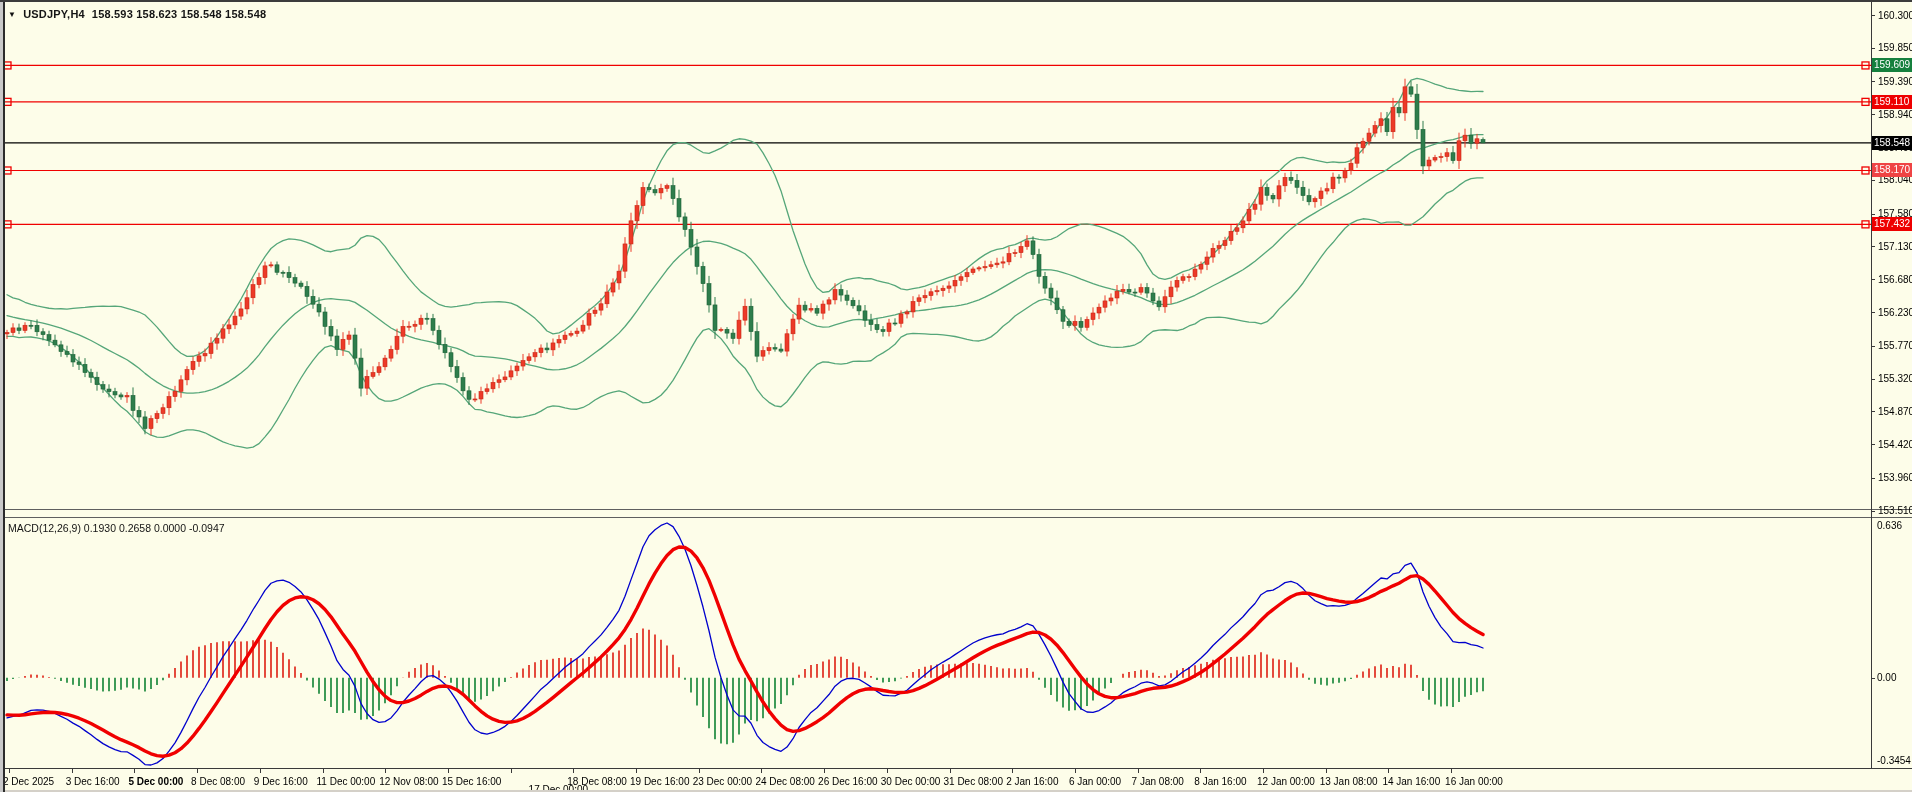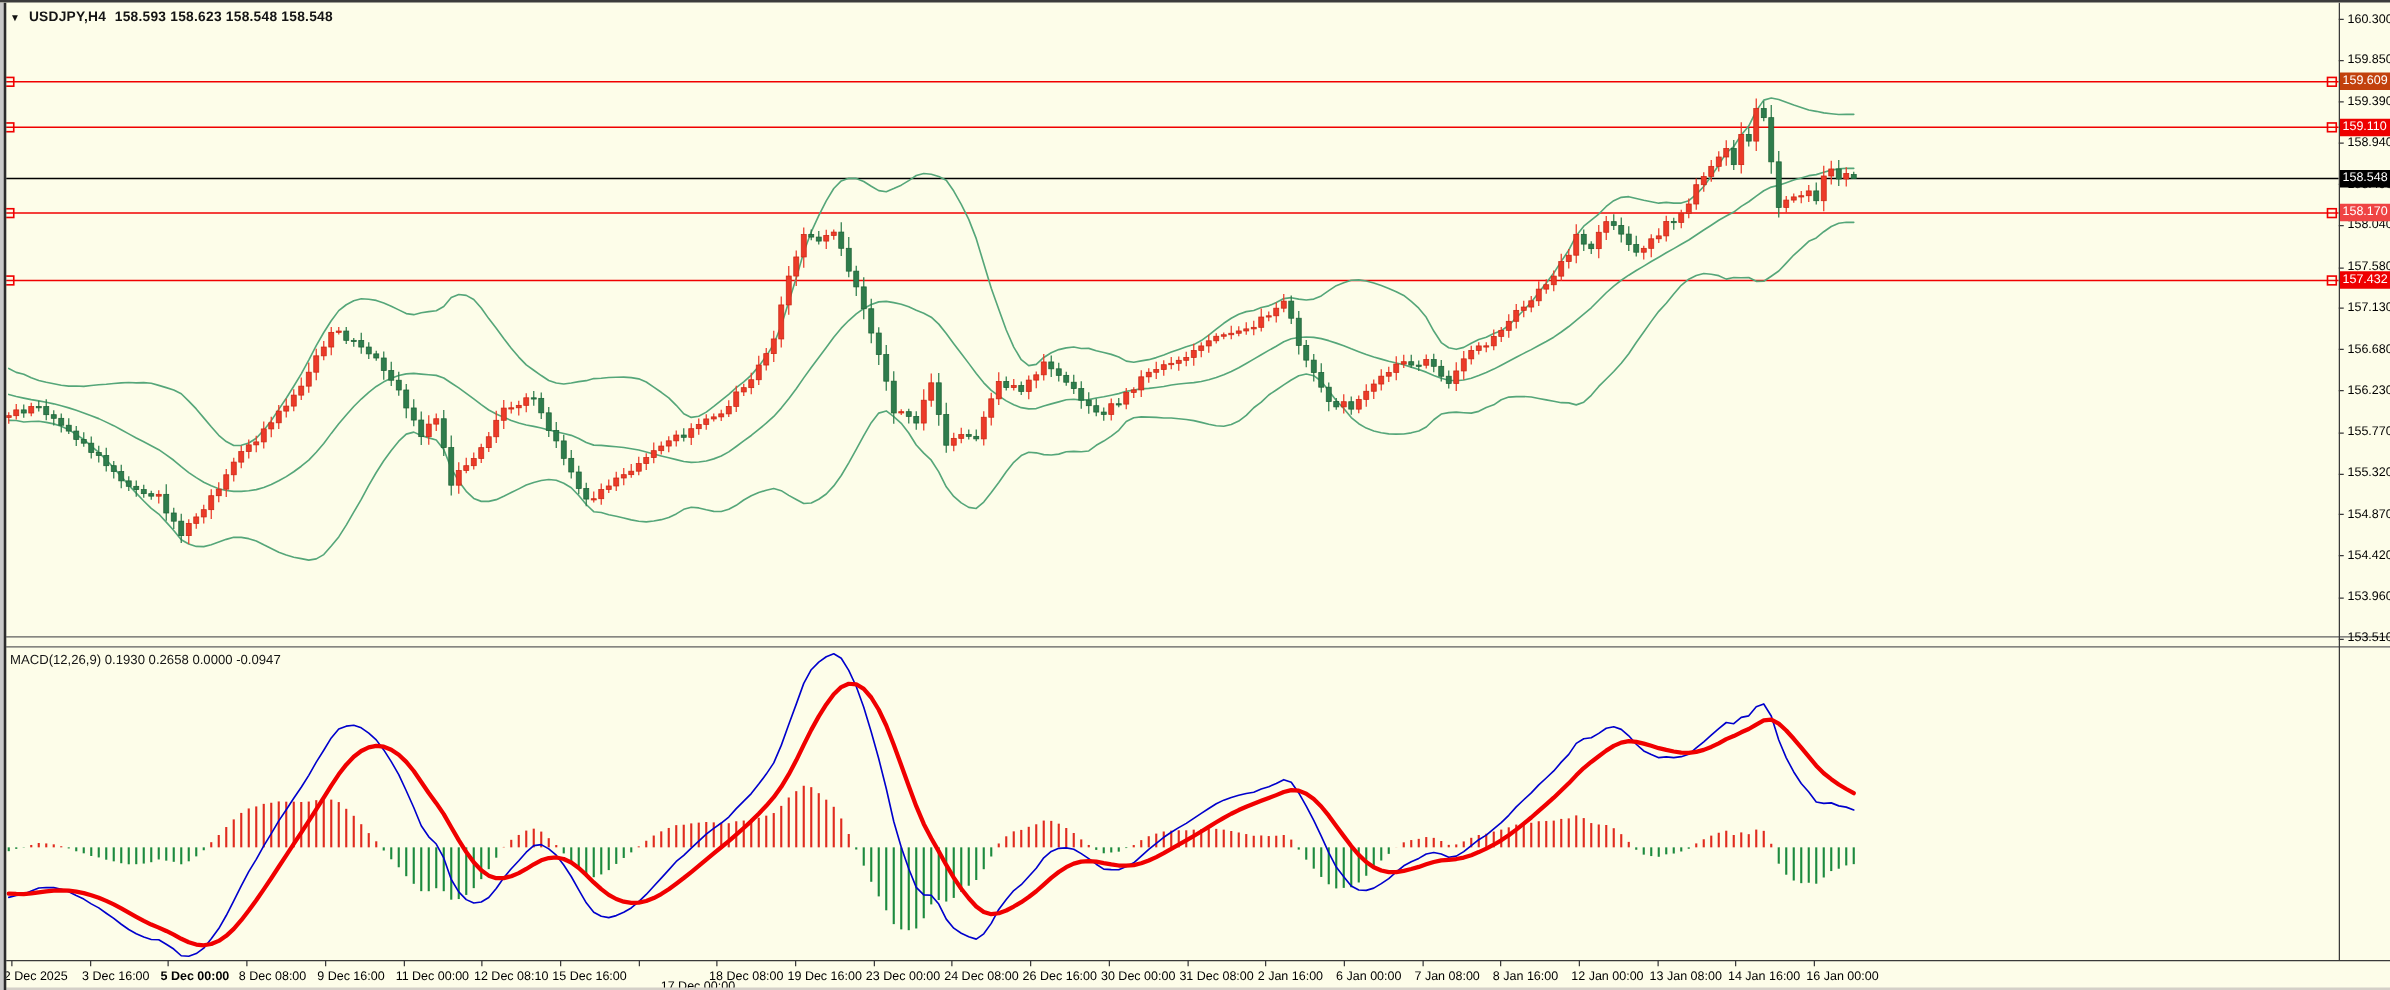--- a/index.html
+++ b/index.html
@@ -868,35 +868,41 @@
       <div class="tick" style="left: -1px; top: 376.54px; width: 4px; height: 1px;"></div>
       <div class="ax-label" style="left: 6px; top: 403.89px;">154.870</div>
       <div class="tick" style="left: -1px; top: 409.39px; width: 4px; height: 1px;"></div>
       <div class="ax-label" style="left: 6px; top: 436.74px;">154.420</div>
       <div class="tick" style="left: -1px; top: 442.24px; width: 4px; height: 1px;"></div>
       <div class="ax-label" style="left: 6px; top: 470.32px;">153.960</div>
       <div class="tick" style="left: -1px; top: 475.82px; width: 4px; height: 1px;"></div>
       <div class="ax-label" style="left: 6px; top: 503.17px;">153.510</div>
       <div class="tick" style="left: -1px; top: 508.67px; width: 4px; height: 1px;"></div>
     </div>
+  <div class="macd-axis" id="macd-axis">
+    <div class="ax-label" id="macd-ax-max" style="left: 5px; top: 2px;">0.636</div>
+    <div class="ax-label" id="macd-ax-zero" style="left: 5px; top: 154.373px;">0.00</div>
+    <div class="ax-label" id="macd-ax-min" style="left: 5px; top: 237px;">-0.3454</div>
+  <div class="tick" style="left: -1px; top: 159.873px; width: 4px; height: 1px;"></div>
+    </div>
   <div class="time-axis" id="time-axis">
       <div class="tick" style="left: 9px; top: 0px; width: 1px; height: 5px;"></div>
       <div class="ax-label" style="left: 3px; top: 8px;">2 Dec 2025</div>
       <div class="tick" style="left: 71.7px; top: 0px; width: 1px; height: 5px;"></div>
       <div class="ax-label" style="left: 65.7px; top: 8px;">3 Dec 16:00</div>
       <div class="tick" style="left: 134.4px; top: 0px; width: 1px; height: 5px;"></div>
       <div class="ax-label" style="left: 128.4px; top: 8px; font-weight: bold;">5 Dec 00:00</div>
       <div class="tick" style="left: 197.1px; top: 0px; width: 1px; height: 5px;"></div>
       <div class="ax-label" style="left: 191.1px; top: 8px;">8 Dec 08:00</div>
       <div class="tick" style="left: 259.8px; top: 0px; width: 1px; height: 5px;"></div>
       <div class="ax-label" style="left: 253.8px; top: 8px;">9 Dec 16:00</div>
       <div class="tick" style="left: 322.5px; top: 0px; width: 1px; height: 5px;"></div>
       <div class="ax-label" style="left: 316.5px; top: 8px;">11 Dec 00:00</div>
       <div class="tick" style="left: 385.2px; top: 0px; width: 1px; height: 5px;"></div>
-      <div class="ax-label" style="left: 379.2px; top: 8px;">12 Dec 08:10</div>
+      <div class="ax-label" style="left: 379.2px; top: 8px;">12 Nov 08:00</div>
       <div class="tick" style="left: 447.9px; top: 0px; width: 1px; height: 5px;"></div>
       <div class="ax-label" style="left: 441.9px; top: 8px;">15 Dec 16:00</div>
       <div class="tick" style="left: 510.6px; top: 0px; width: 1px; height: 5px;"></div>
       <div class="ax-label" style="left: 504.6px; top: 16px; margin-left: 24px;">17 Dec 00:00</div>
       <div class="tick" style="left: 573.3px; top: 0px; width: 1px; height: 5px;"></div>
       <div class="ax-label" style="left: 567.3px; top: 8px;">18 Dec 08:00</div>
       <div class="tick" style="left: 636px; top: 0px; width: 1px; height: 5px;"></div>
       <div class="ax-label" style="left: 630px; top: 8px;">19 Dec 16:00</div>
       <div class="tick" style="left: 698.7px; top: 0px; width: 1px; height: 5px;"></div>
       <div class="ax-label" style="left: 692.7px; top: 8px;">23 Dec 00:00</div>
@@ -922,17 +928,17 @@
       <div class="ax-label" style="left: 1319.7px; top: 8px;">13 Jan 08:00</div>
       <div class="tick" style="left: 1388.4px; top: 0px; width: 1px; height: 5px;"></div>
       <div class="ax-label" style="left: 1382.4px; top: 8px;">14 Jan 16:00</div>
       <div class="tick" style="left: 1451.1px; top: 0px; width: 1px; height: 5px;"></div>
       <div class="ax-label" style="left: 1445.1px; top: 8px;">16 Jan 00:00</div>
     </div>
 
   <div class="price-badge" id="bid-badge" style="top: 133.896px; background: rgb(0, 0, 0);">158.548</div>
 
   <div class="bottom-strip"></div>
-<div class="price-badge" style="top: 56.443px; background: #c2410c;">159.609</div>
+<div class="price-badge" style="top: 56.443px; background: #15803d;">159.609</div>
     <div class="price-badge" style="top: 92.87px; background: rgb(238, 0, 0);">159.110</div>
     <div class="price-badge" style="top: 161.49px; background: #ef4444;">158.170</div>
     <div class="price-badge" style="top: 215.364px; background: rgb(238, 0, 0);">157.432</div>
   </div>
 
 </body></html>

